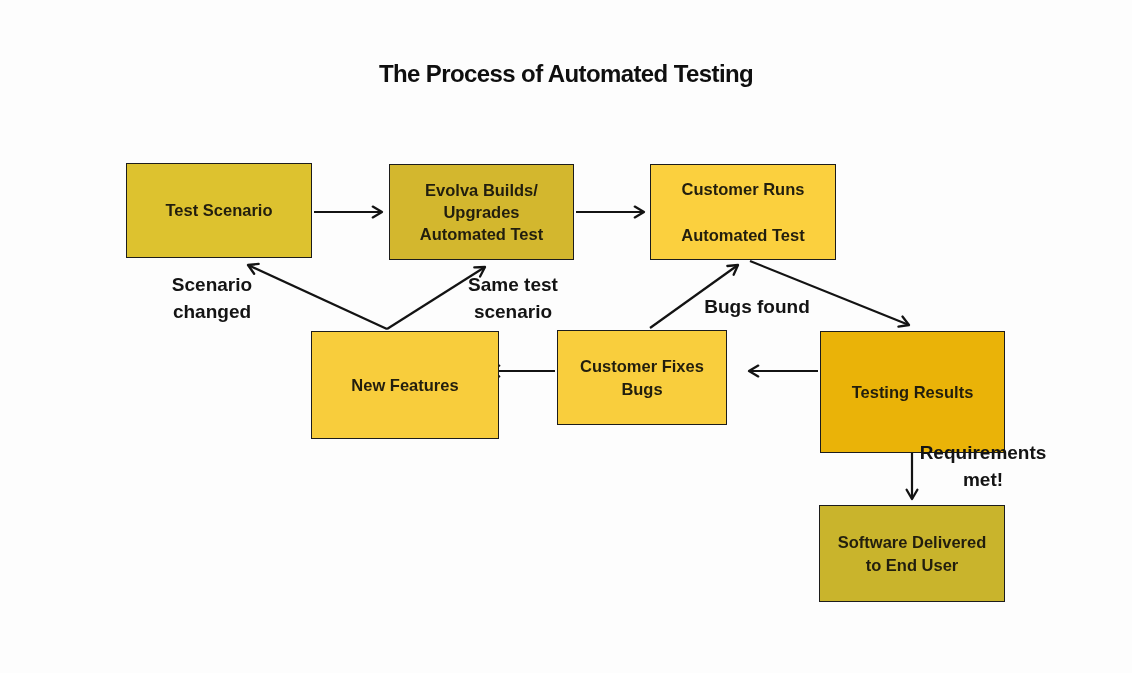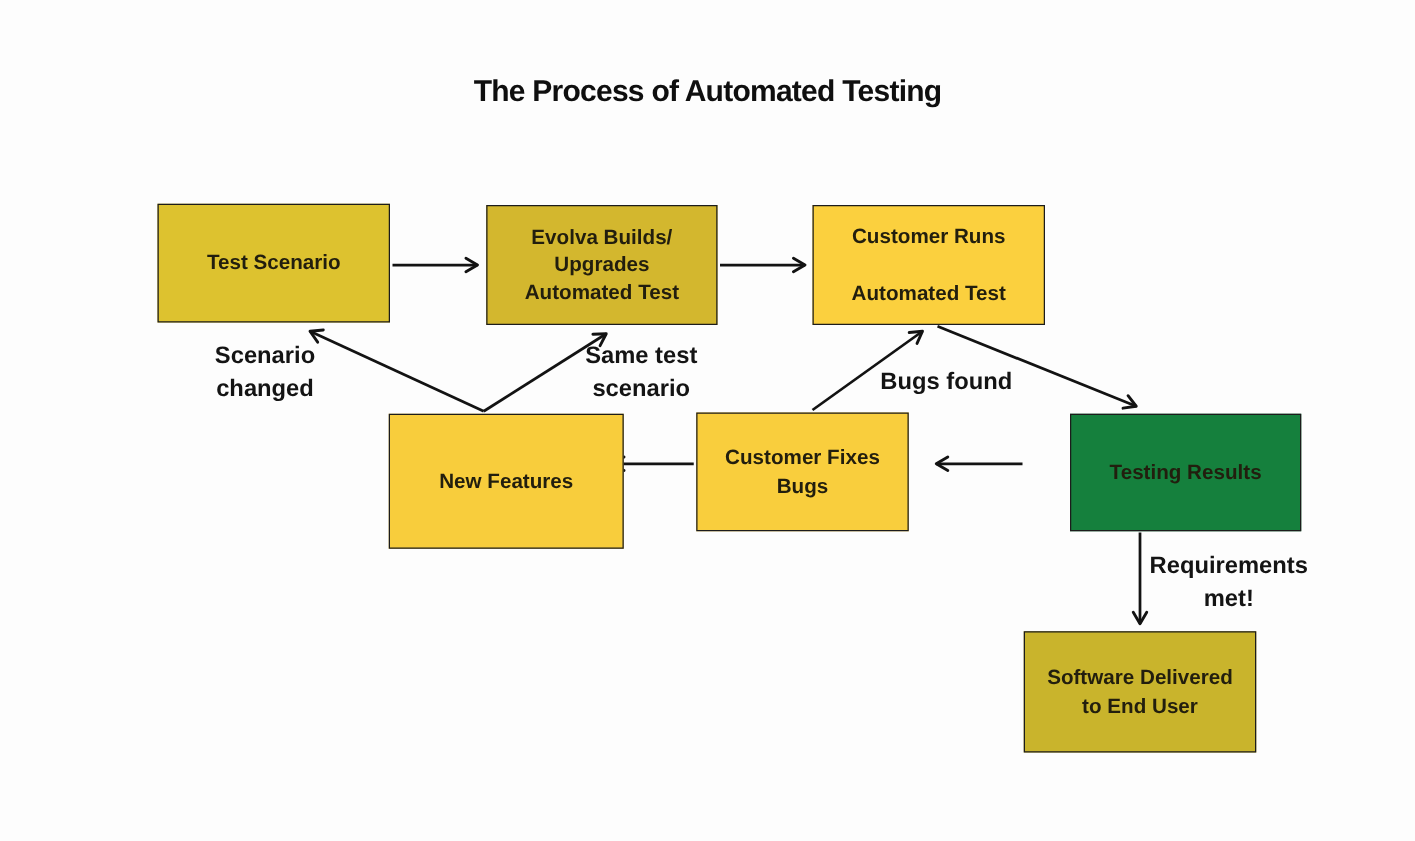--- a/index.html
+++ b/index.html
@@ -97,21 +97,21 @@
         <span>Customer Runs</span>
         <span>Automated Test</span>
       </div>
       <div class="node" style="left: 311px; top: 331px; width: 188px; height: 108px; background: rgb(248, 205, 60);">
         <span>New Features</span>
       </div>
       <div class="node" style="left: 557px; top: 330px; width: 170px; height: 95px; background: rgb(249, 206, 61);">
         <span>Customer Fixes</span>
         <span>Bugs</span>
       </div>
-      <div class="node" style="left: 856px; top: 331px; width: 185px; height: 94px; background: #15803d;">
+      <div class="node" style="left: 820px; top: 331px; width: 185px; height: 122px; background: #eab308;">
         <span>Testing Results</span>
       </div>
       <div class="node" style="left: 819px; top: 505px; width: 186px; height: 97px; background: rgb(201, 180, 44);">
         <span>Software Delivered</span>
         <span>to End User</span>
       </div>
     </div>
   <div id="label-layer">
       <div class="edge-label" style="left: 212px; top: 299px;">
         <div>Scenario</div>

